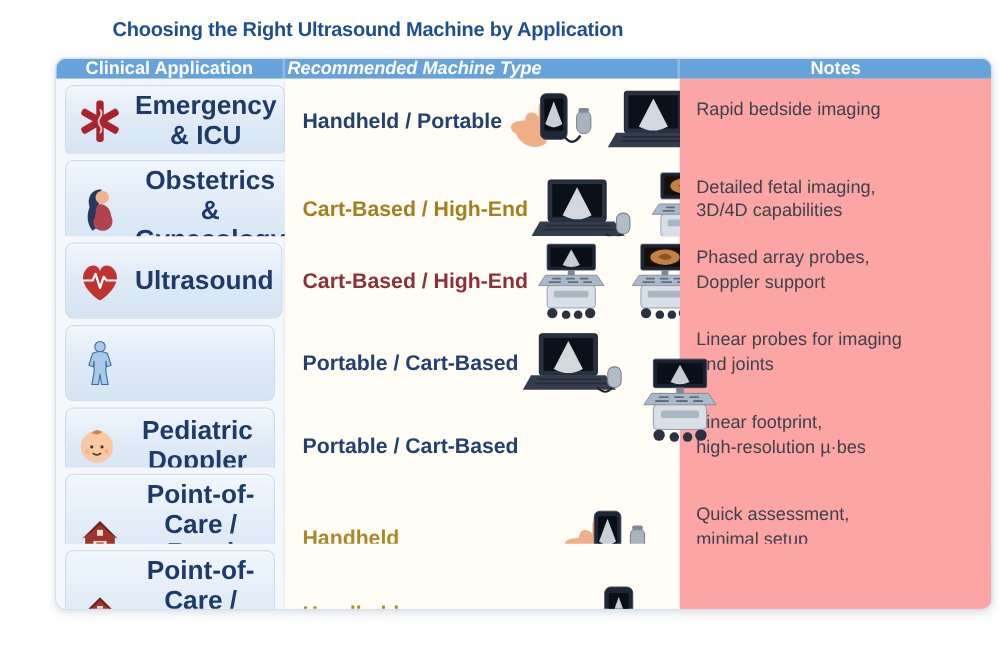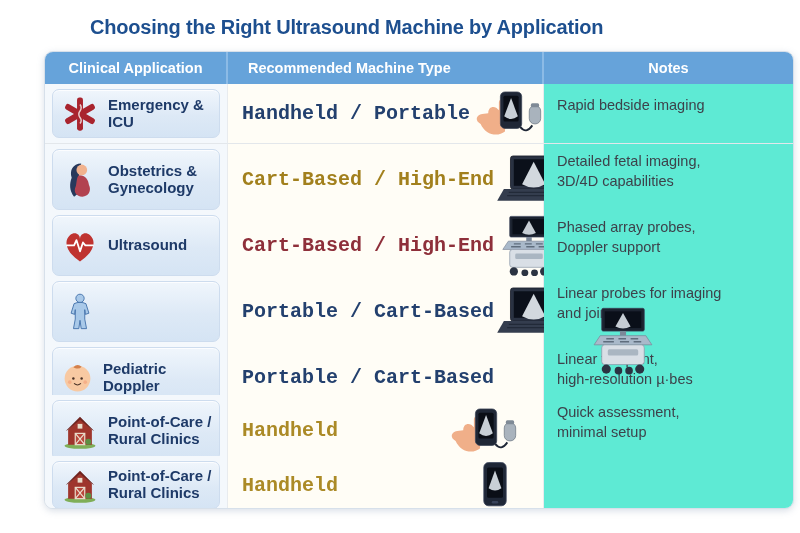--- a/index.html
+++ b/index.html
@@ -4,41 +4,41 @@
 <style>
   html,body{margin:0;padding:0;}
   body{
     width:800px;height:533px;background:#ffffff;
     font-family:"Liberation Sans", sans-serif;
     -webkit-font-smoothing:antialiased;
     overflow:hidden;
   }
   .page-title{
     margin:16px 0 12px 90px;
-    font-size:20px;font-weight:bold;color:#1d4f8f;letter-spacing:-0.2px;
+    font-size:16px;font-weight:bold;color:#1d4f8f;letter-spacing:-0.2px;
   }
   .table-wrap{
     position:relative;
     margin-left:44px;width:748px;
     border:1px solid #d7e0ea;border-radius:9px;
     box-shadow:0 2px 7px rgba(120,140,170,0.28);
     overflow:hidden;
     background:#fffdf8;
   }
   .grid-header{
     display:grid;grid-template-columns:183px 316px 249px;
-    background:#66a3da;color:#ffffff;height:32px;text-align:center;
+    background:#66a3da;color:#ffffff;height:16px;text-align:center;
   }
   .h-cell{
     display:flex;align-items:center;font-size:14.5px;font-weight:bold;
     border-right:2px solid #8cbbe6;
   }
   .h-cell:last-child{border-right:none;}
   .h-app{justify-content:center;}
-  .h-machine{padding-left:20px;}
+  .h-machine{padding-left:2px;font-style:italic;}
   .h-notes{justify-content:center;}
   .row{
     display:grid;grid-template-columns:183px 316px 249px;
   }
   .r0{height:60px}.r1{height:66px}.r2{height:66px}.r3{height:66px}
   .r4{height:53px}.r5{height:61px}.r6{height:52px}
   .cell{
     border-bottom:1px solid #e3e7eb;border-right:1px solid #e8ebee;
     box-sizing:border-box;overflow:visible;
   }
@@ -49,31 +49,32 @@
     flex:1;display:flex;align-items:center;gap:9px;padding:4px 6px 4px 8px;
     border-radius:7px;border:1px solid #cddcee;
     background:linear-gradient(180deg,#f0f6fc 0%,#dde9f6 55%,#d5e4f4 100%);
     box-shadow:inset 0 1px 0 rgba(255,255,255,0.8);
     box-sizing:border-box;
   }
   .app-icon{display:flex;align-items:center;flex:0 0 auto;}
   .app-icon svg{width:38px;height:38px;}
   .r4 .app-icon svg{width:33px;height:33px;}
   .app-label{
-    font-size:15px;font-weight:bold;color:#1e3a68;line-height:1.12;
+    font-size:21px;font-weight:bold;color:#1e3a68;line-height:1.12;
     white-space:pre-line;
+    text-align:center;
   }
   .machine-cell{
     background:#fffdf6;display:flex;align-items:center;
     justify-content:space-between;padding:0 10px 0 14px;
   }
-  .machine-label{font-size:20px;font-weight:bold;white-space:nowrap;font-family:Liberation Mono, monospace;}
+  .machine-label{font-size:17px;font-weight:bold;white-space:nowrap;}
   .machines{display:flex;align-items:center;gap:5px;}
   .notes-cell{
-    background:#5eead4;display:flex;align-items:center;
+    background:#fca5a5;display:flex;align-items:center;
     padding:8px 10px 24px 13px;font-size:14.5px;color:#3d424b;
     line-height:1.35;white-space:pre-line;
   }
   
   .m-handheld-phone{width:76px;height:54px;}
   .m-laptop{width:86px;height:58px;}
   .m-cart,.m-cart-amber{width:70px;height:62px;}
   .m-phone{width:32px;height:48px;}
   
   .r3 .m-cart{width:76px;height:96px;margin-top:10px;margin-bottom:-48px;position:relative;z-index:3;}

